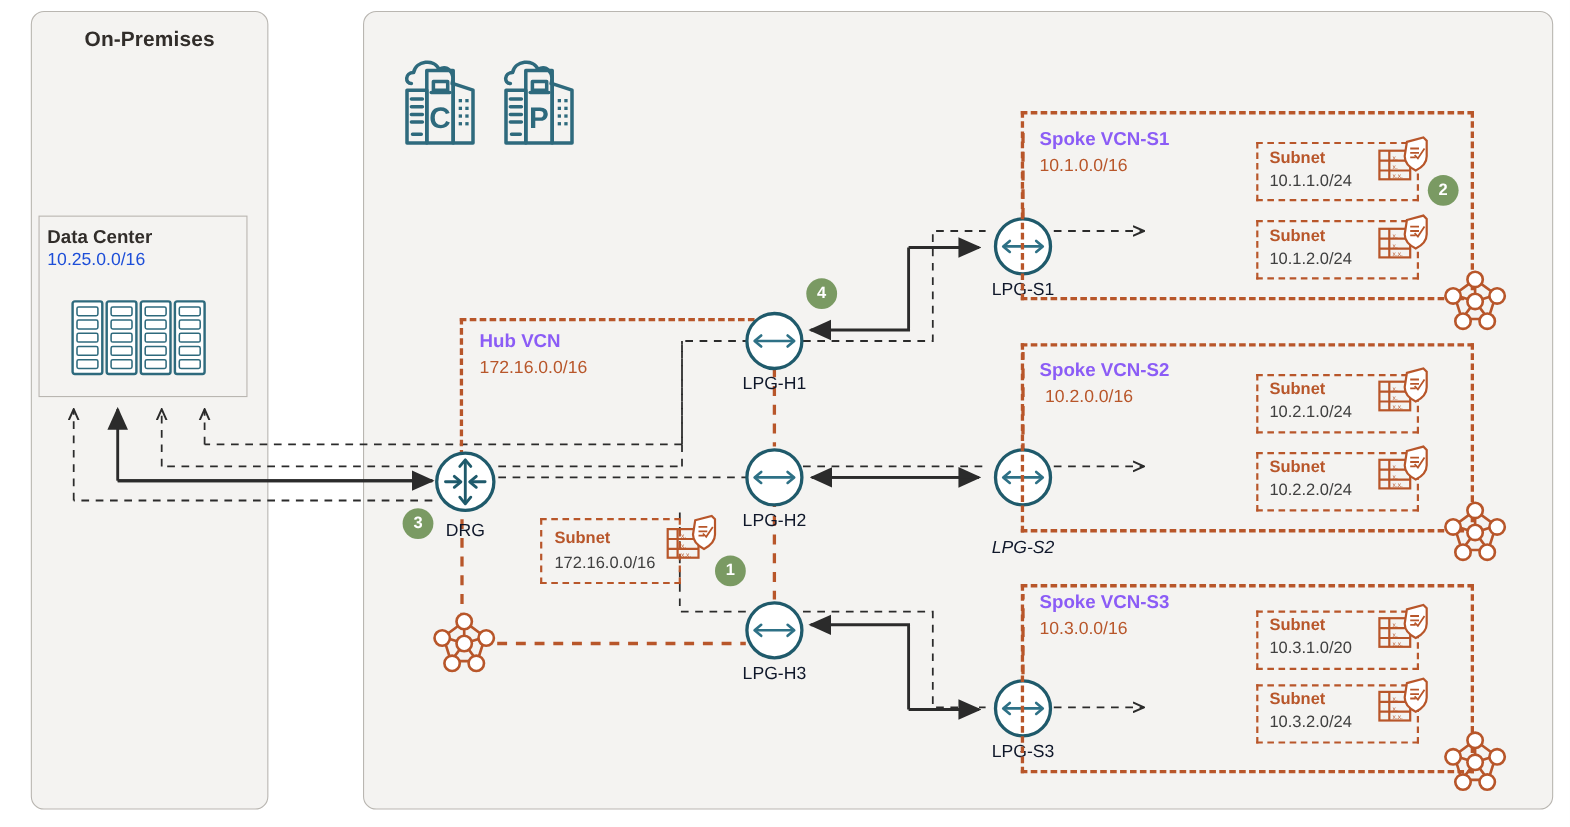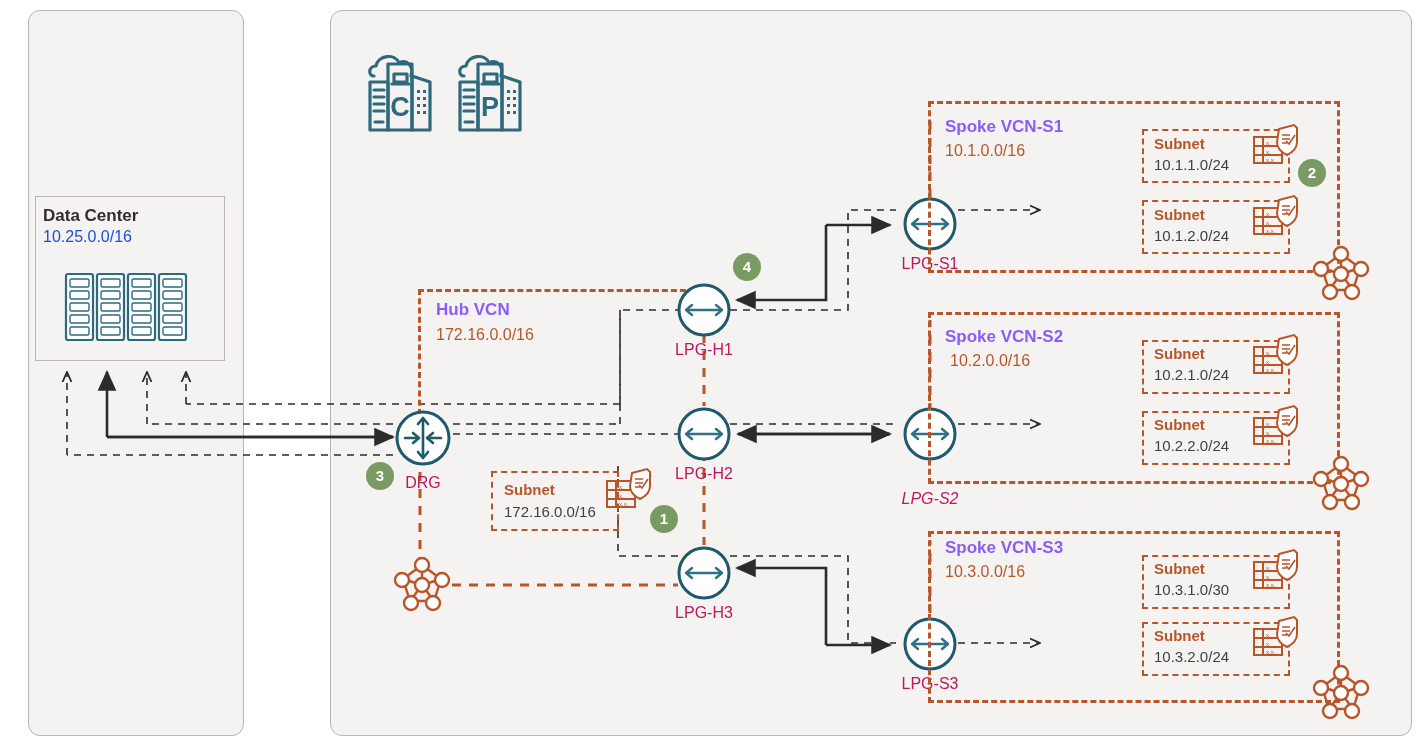--- a/index.html
+++ b/index.html
@@ -90,21 +90,21 @@
   .subnet-cidr {
     position: absolute;
     font-size: 15px;
     color: #404040;
     white-space: nowrap;
   }
   
   .node-label {
     position: absolute;
     font-size: 16px;
-    color: #be185d;
+    color: #0f172a;
     white-space: nowrap;
     text-align: center;
   }
   
   .badge {
     position: absolute;
     width: 28px;
     height: 28px;
     border-radius: 50%;
     background: #7a9a63;
@@ -117,20 +117,21 @@
   .gw-wrap { position: absolute; }
   svg { display: block; overflow: visible; }
   .lyr { position: absolute; left: 0; top: 0; pointer-events: none; }
 </style>
 </head>
 <body>
 
 <div id="canvas">
 
   <div class="panel" style="left:28px; top:10px; width:216px; height:726px;"></div>
+  <div class="panel-title" style="left:28px; top:26px; width:216px;">On-Premises</div>
 
   <div class="dc-box" style="left:35px; top:196px; width:190px; height:165px;"></div>
   <div class="dc-title" style="left:43px; top:206px;">Data Center</div>
   <div class="dc-cidr" style="left:43px; top:228px;">10.25.0.0/16</div>
 
   <div class="gw-wrap" style="left:64px; top:272px;">
     <svg width="124" height="70" viewBox="0 0 124 70">
       <g fill="#ffffff" stroke="#2e6a7d" stroke-width="2.2">
         <rect x="2" y="2" width="27" height="66" rx="2"></rect>
         <rect x="33" y="2" width="27" height="66" rx="2"></rect>
@@ -546,21 +547,21 @@
       </g>
     </svg>
   </div>
 
   <div class="vcn-box" style="left:928px; top:531px; width:412px; height:172px;"></div>
   <div class="vcn-name" style="left:945px; top:538px;">Spoke VCN-S3</div>
   <div class="vcn-cidr" style="left:945px; top:563px;">10.3.0.0/16</div>
 
   <div class="subnet-box" style="left:1142px; top:555px; width:148px; height:54px;"></div>
   <div class="subnet-name" style="left:1154px; top:560px;">Subnet</div>
-  <div class="subnet-cidr" style="left:1154px; top:581px;">10.3.1.0/30</div>
+  <div class="subnet-cidr" style="left:1154px; top:581px;">10.3.1.0/20</div>
   <div class="gw-wrap" style="left:1253px; top:549px;">
     <svg width="46" height="50" viewBox="0 0 46 50">
       <g fill="none" stroke="#b8562a" stroke-width="2">
         <rect x="1" y="13" width="28" height="26"></rect>
         <path d="M1 22 H29 M1 31 H29 M10 13 V39"></path>
       </g>
       <g fill="#b8562a" font-family="'Liberation Sans',sans-serif" font-size="6">
         <text x="13" y="21">x.</text>
           <text x="13" y="30">x.</text>
           <text x="13" y="38">x.x.</text>

